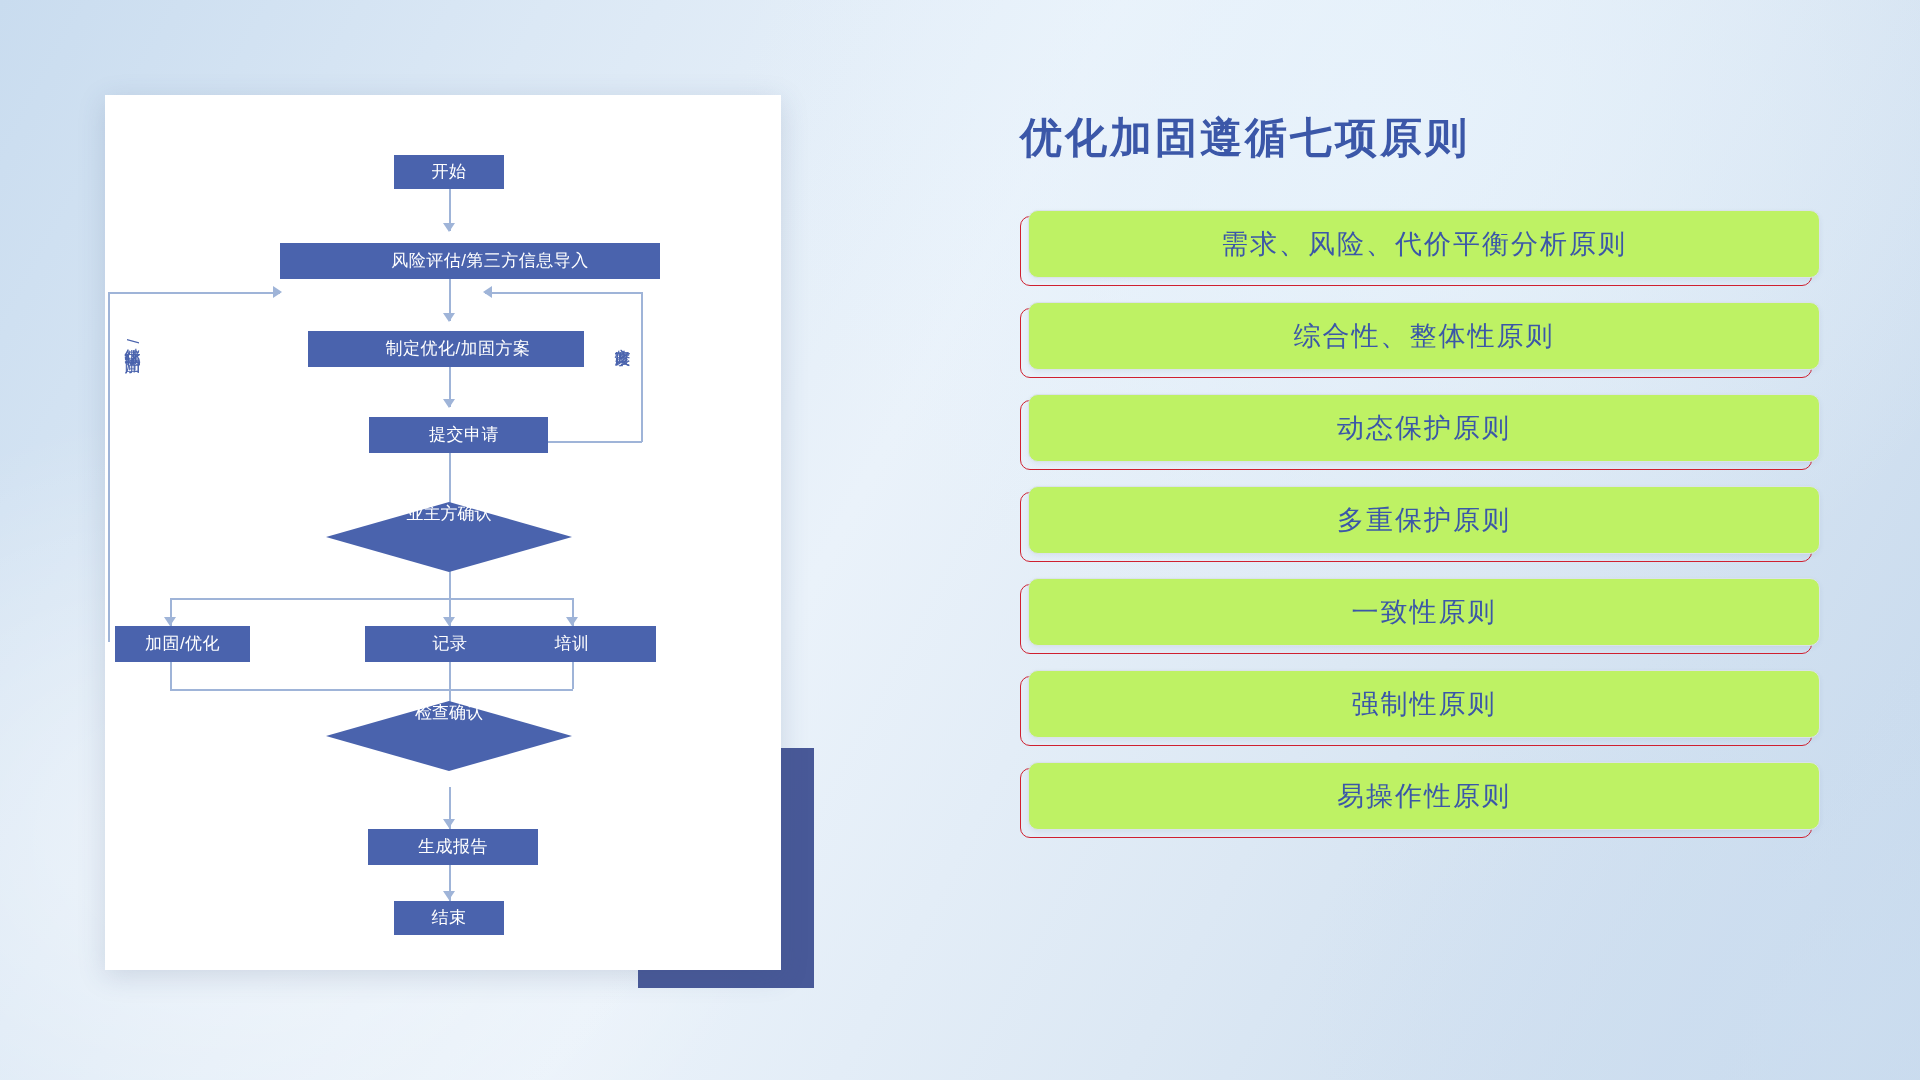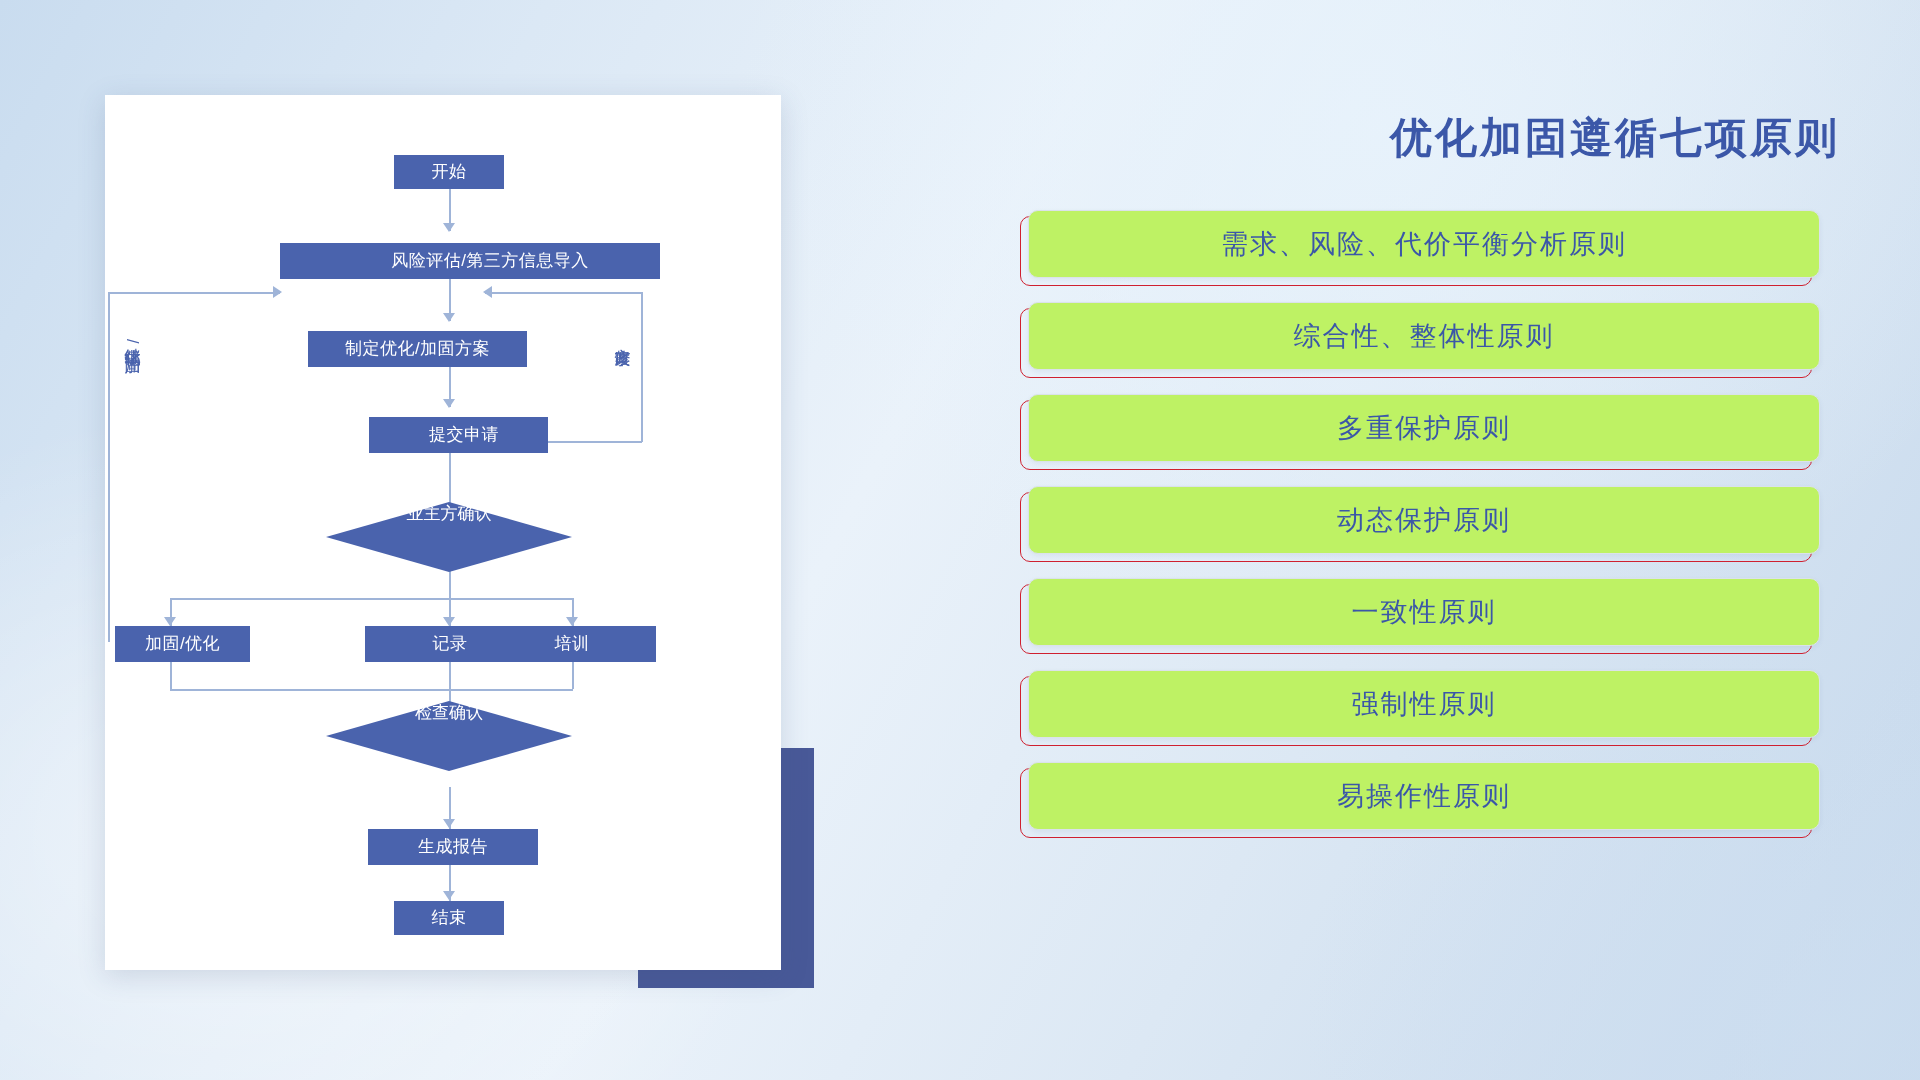--- a/index.html
+++ b/index.html
@@ -123,21 +123,21 @@
     left: 1020px;
     top: 100px;
     width: 820px;
     height: 900px;
   }
   .right-title {
     position: absolute;
     left: 0;
     top: 10px;
     width: 820px;
-    text-align: right;
+    text-align: left;
     font-size: 42px;
     font-weight: bold;
     color: #3b57a8;
     letter-spacing: 3px;
   }
   .principle-list {
     position: absolute;
     left: 0;
     top: 110px;
     width: 820px;
@@ -228,21 +228,21 @@
       <div class="arrow-down" style="left:338px; top:796px;"></div>
 
       <div class="node" style="left:289px; top:60px; width:110px; height:34px;">
         <span>开始</span>
       </div>
 
       <div class="node" style="left:175px; top:148px; width:340px; height:36px;padding-left:40px;">
         <span>风险评估/第三方信息导入</span>
       </div>
 
-      <div class="node" style="left:203px; top:236px; width:219px; height:36px;">
+      <div class="node" style="left:203px; top:236px; width:252px; height:36px;padding-left:24px;">
         <span>制定优化/加固方案</span>
       </div>
 
       <div class="node" style="left:264px; top:322px; width:168px; height:36px;padding-left:11px;">
         <span>提交申请</span>
       </div>
 
       <div class="diamond-wrap" style="left:221px; top:407px; width:246px; height:70px;">
         <div class="diamond-shape"></div>
         <span class="diamond-label">业主方确认</span>
@@ -289,26 +289,26 @@
         <div class="principle-pill">需求、风险、代价平衡分析原则</div>
       </div>
 
       <div class="principle-item">
         <div class="principle-accent"></div>
         <div class="principle-pill">综合性、整体性原则</div>
       </div>
 
       <div class="principle-item">
         <div class="principle-accent"></div>
+        <div class="principle-pill">动态保护原则</div>
+      </div>
+
+      <div class="principle-item">
+        <div class="principle-accent"></div>
         <div class="principle-pill">多重保护原则</div>
-      </div>
-
-      <div class="principle-item">
-        <div class="principle-accent"></div>
-        <div class="principle-pill">动态保护原则</div>
       </div>
 
       <div class="principle-item">
         <div class="principle-accent"></div>
         <div class="principle-pill">一致性原则</div>
       </div>
 
       <div class="principle-item">
         <div class="principle-accent"></div>
         <div class="principle-pill">强制性原则</div>

